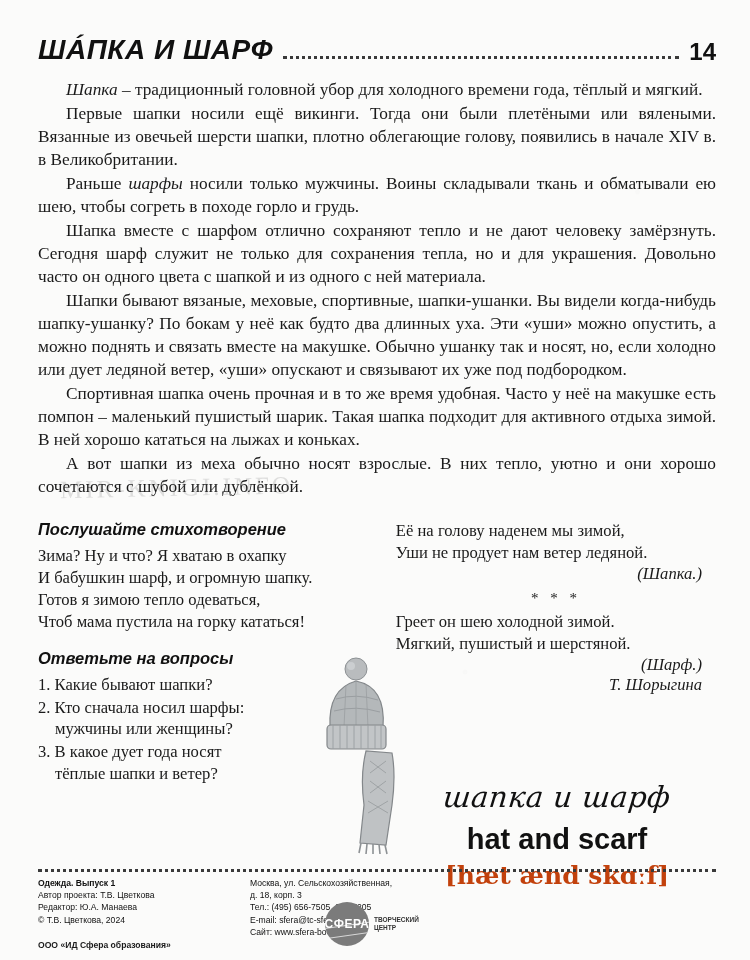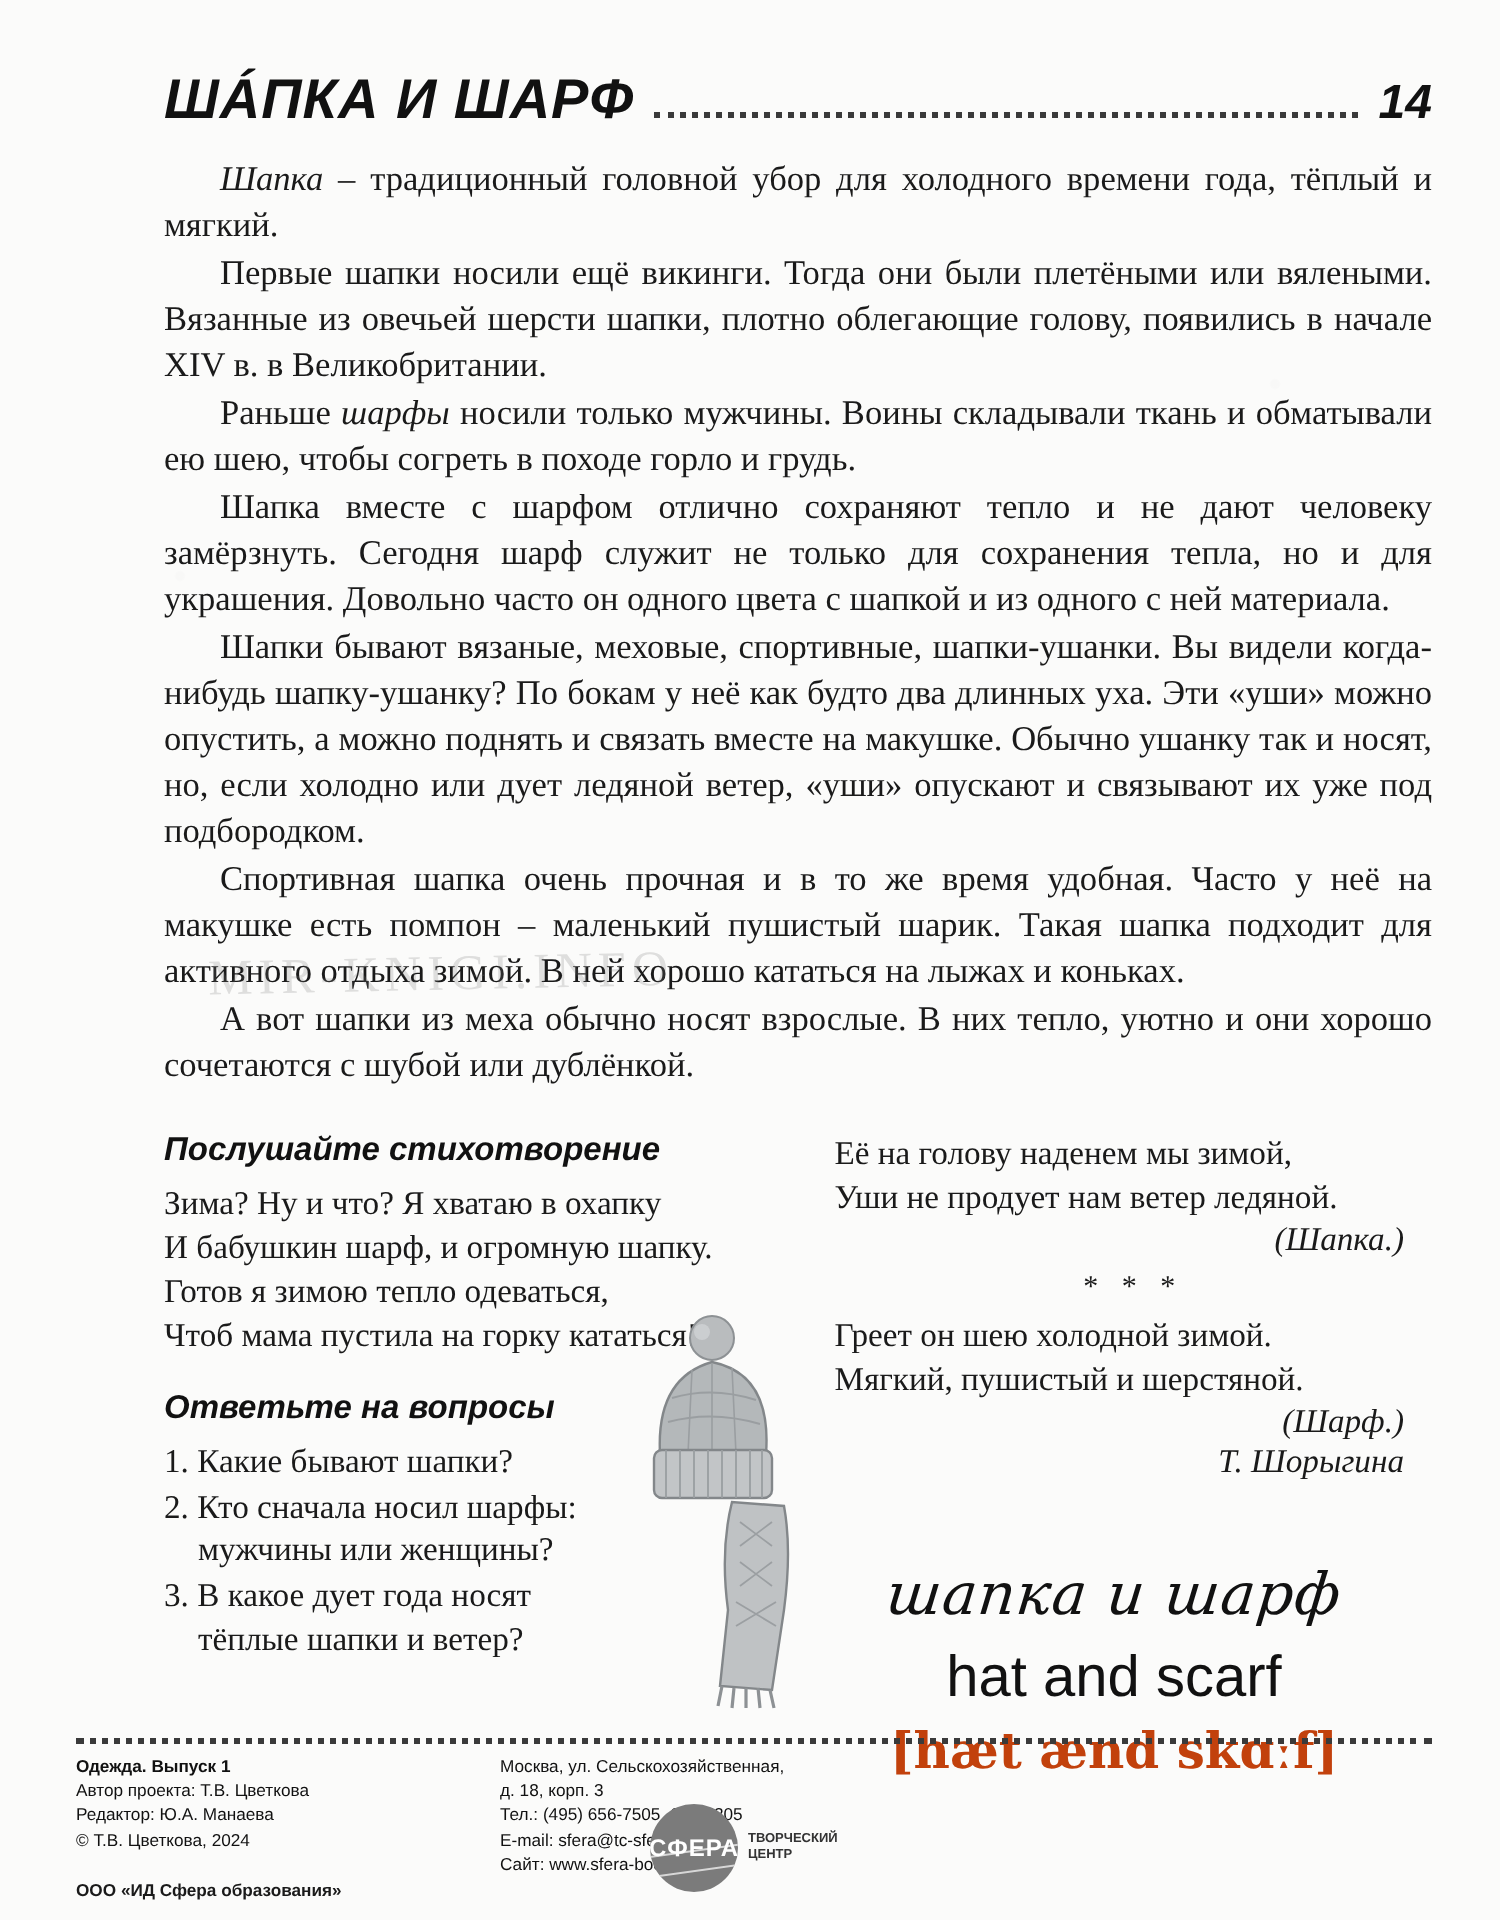--- a/index.html
+++ b/index.html
@@ -30,21 +30,20 @@
     inset: 0;
     background:
       radial-gradient(circle at 12% 30%, rgba(0,0,0,0.012) 0 2px, transparent 3px),
       radial-gradient(circle at 62% 70%, rgba(0,0,0,0.012) 0 2px, transparent 3px),
       radial-gradient(circle at 85% 20%, rgba(0,0,0,0.010) 0 2px, transparent 3px);
     pointer-events: none;
   }
   .content {
     position: relative;
     padding: 34px 34px 0 38px;
-    margin-left: 44px;
   }
 
   
   .title-row {
     display: flex;
     align-items: flex-end;
     gap: 10px;
     margin-bottom: 12px;
   }
   .title {
@@ -58,21 +57,20 @@
   }
   .dots {
     flex: 1;
     border-bottom: 3px dotted #3a3a3a;
     margin-bottom: 7px;
     height: 1px;
   }
   .page-num {
     font-family: "Liberation Sans", sans-serif;
     font-weight: bold;
-    font-style: italic;
     font-size: 24px;
     color: #111;
   }
 
   
   .body-text p {
     margin: 0 0 1px 0;
     font-size: 17.3px;
     line-height: 1.33;
     text-align: justify;
@@ -165,21 +163,21 @@
   .cursive {
     font-family: "DejaVu Serif", serif;
     font-style: italic;
     font-size: 29px;
     color: #111;
     letter-spacing: 0.5px;
     transform: skewX(-6deg);
   }
   .eng {
     font-family: "Liberation Sans", sans-serif;
-    font-weight: normal;
+    font-weight: bold;
     font-size: 29px;
     margin-top: 9px;
     color: #111;
   }
   .ipa {
     font-family: "DejaVu Serif", serif;
     font-size: 25px;
     margin-top: 5px;
     color: #c2410c;
     font-weight: bold;

